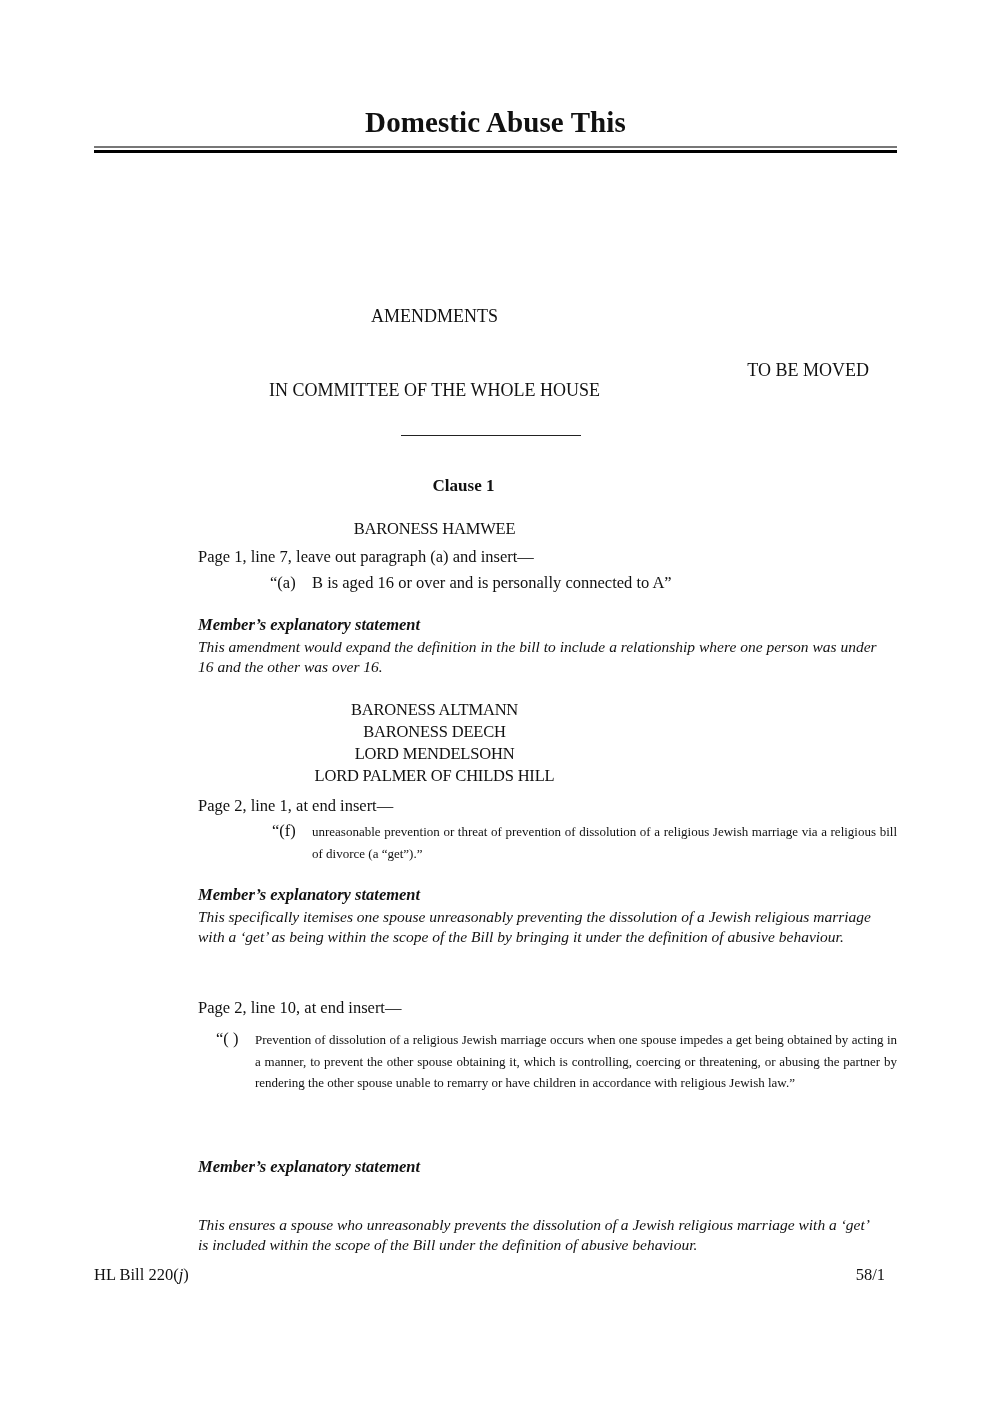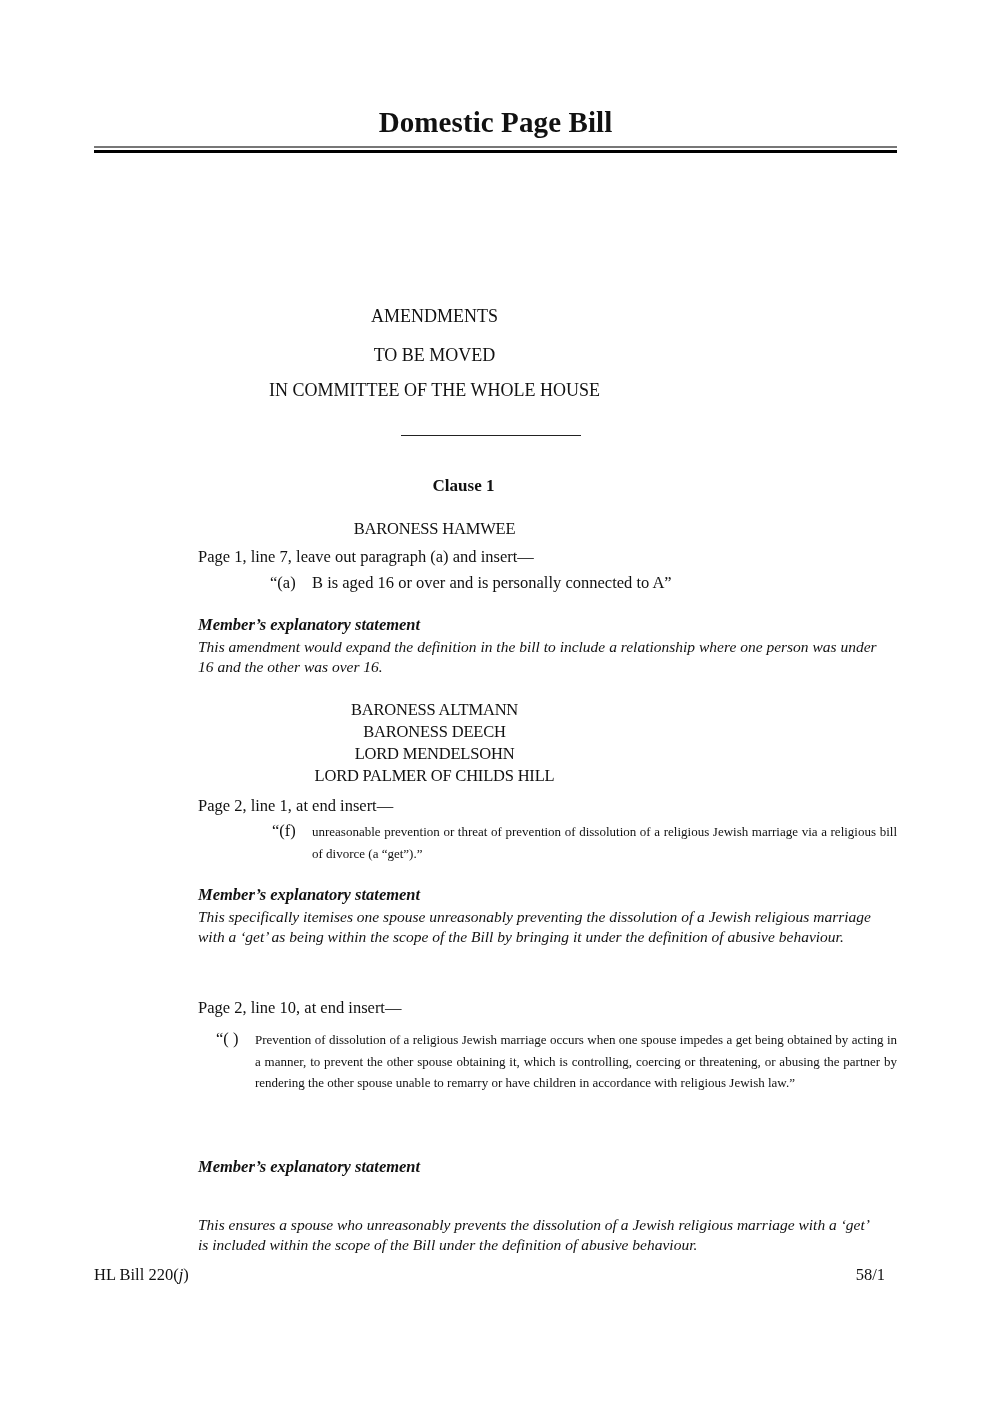--- a/index.html
+++ b/index.html
@@ -24,26 +24,26 @@
     .stmt-head { left: 198px; font-size: 16.5px; font-weight: bold; font-style: italic; }
     .stmt-text { left: 198px; width: 690px; font-size: 15.5px; font-style: italic; line-height: 20px; }
     .para {
       font-size: 13px; line-height: 21.5px; text-align: justify;
     }
     .footer { top: 1265px; font-size: 16.5px; }
   </style>
 </head>
 <body>
 
-<div class="abs title">Domestic Page Bill</div>
+<div class="abs title">Domestic Abuse This</div>
 <div class="abs rule-thin"></div>
 <div class="abs rule-thick"></div>
 
 <div class="abs center-line" style="top:306px;">AMENDMENTS</div>
-<div class="abs center-line" style="top:345px;">TO BE MOVED</div>
+<div class="abs center-line" style="top:360px;text-align:right;">TO BE MOVED</div>
 <div class="abs center-line" style="top:380px;">IN COMMITTEE OF THE WHOLE HOUSE</div>
 <div class="abs short-rule"></div>
 
 <div class="abs center-line clause" style="top:476px;">Clause 1</div>
 
 <div class="abs center-line sponsor" style="top:519px;">BARONESS HAMWEE</div>
 <div class="abs body-text" style="top:547px;">Page 1, line 7, leave out paragraph (a) and insert—</div>
 <div class="abs quote-line" style="top:573px; left:270px;">“(a)</div>
 <div class="abs quote-line" style="top:573px; left:312px;">B is aged 16 or over and is personally connected to A”</div>
 <div class="abs stmt-head" style="top:615px;">Member’s explanatory statement</div>

